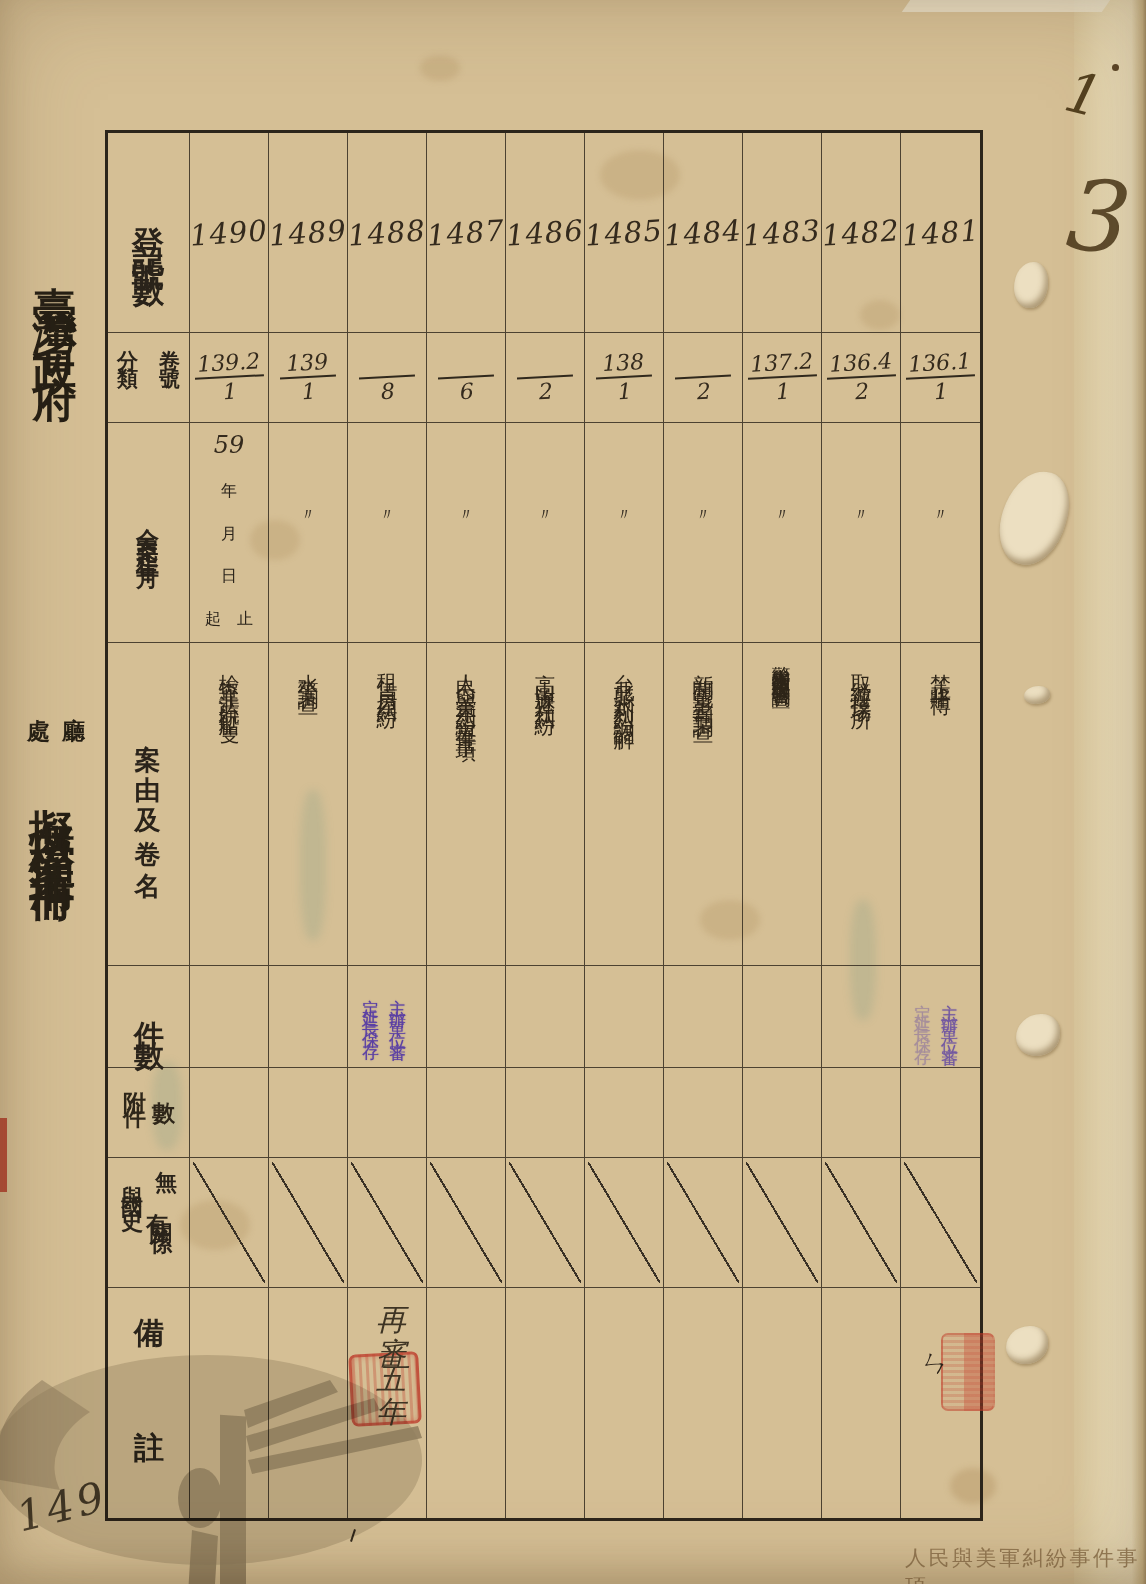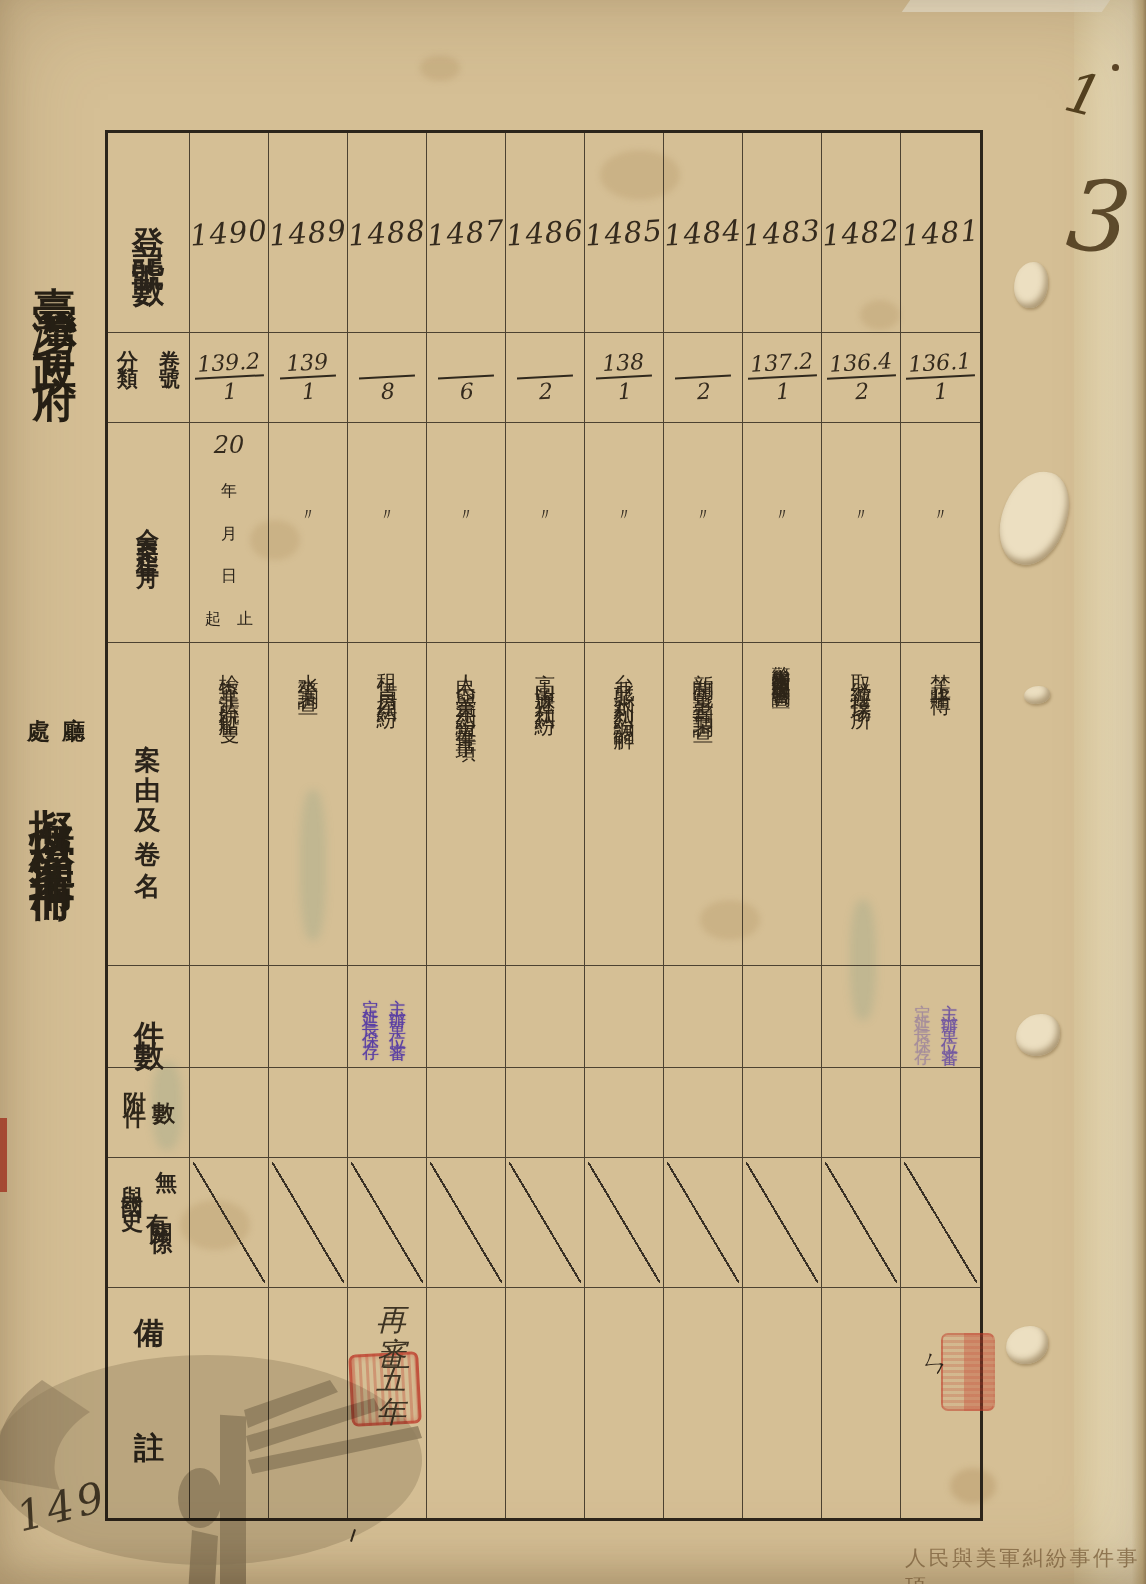--- a/index.html
+++ b/index.html
@@ -178,21 +178,21 @@
   <div class="cell c-reg" style="grid-area: 1 / 2;">
         <span class="hand rnum">1490</span>
       </div>
       <div class="cell c-cls" style="grid-area: 2 / 2;">
         <span class="fr">
           <span class="fn hand">139.2</span>
           <span class="fd hand">1</span>
         </span>
       </div>
       <div class="cell c-date d0" style="grid-area: 3 / 2;">
-        <span class="hand y36">20</span>
+        <span class="hand y36">59</span>
         <span class="du">年</span>
         <span class="du">月</span>
         <span class="du">日</span>
         <span class="ss">
           <i class="du">起</i>
           <i class="du">止</i>
         </span>
       </div>
       <div class="cell c-case" style="grid-area: 4 / 2;">
         <div class="vtext case">檢查非法航行船隻</div>

